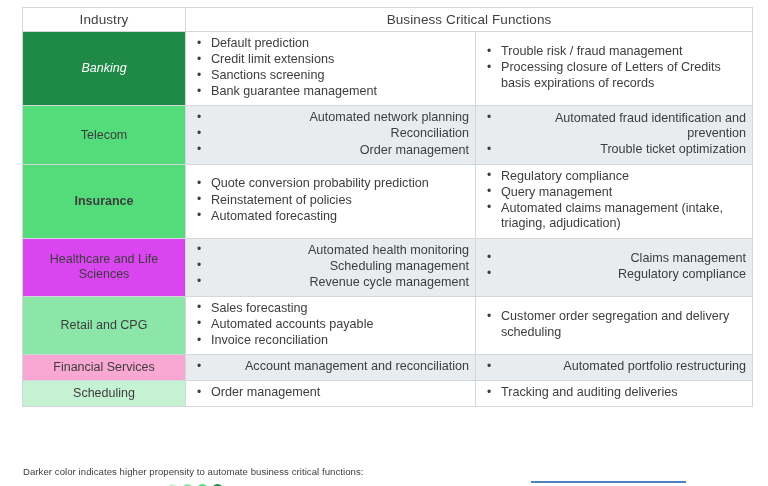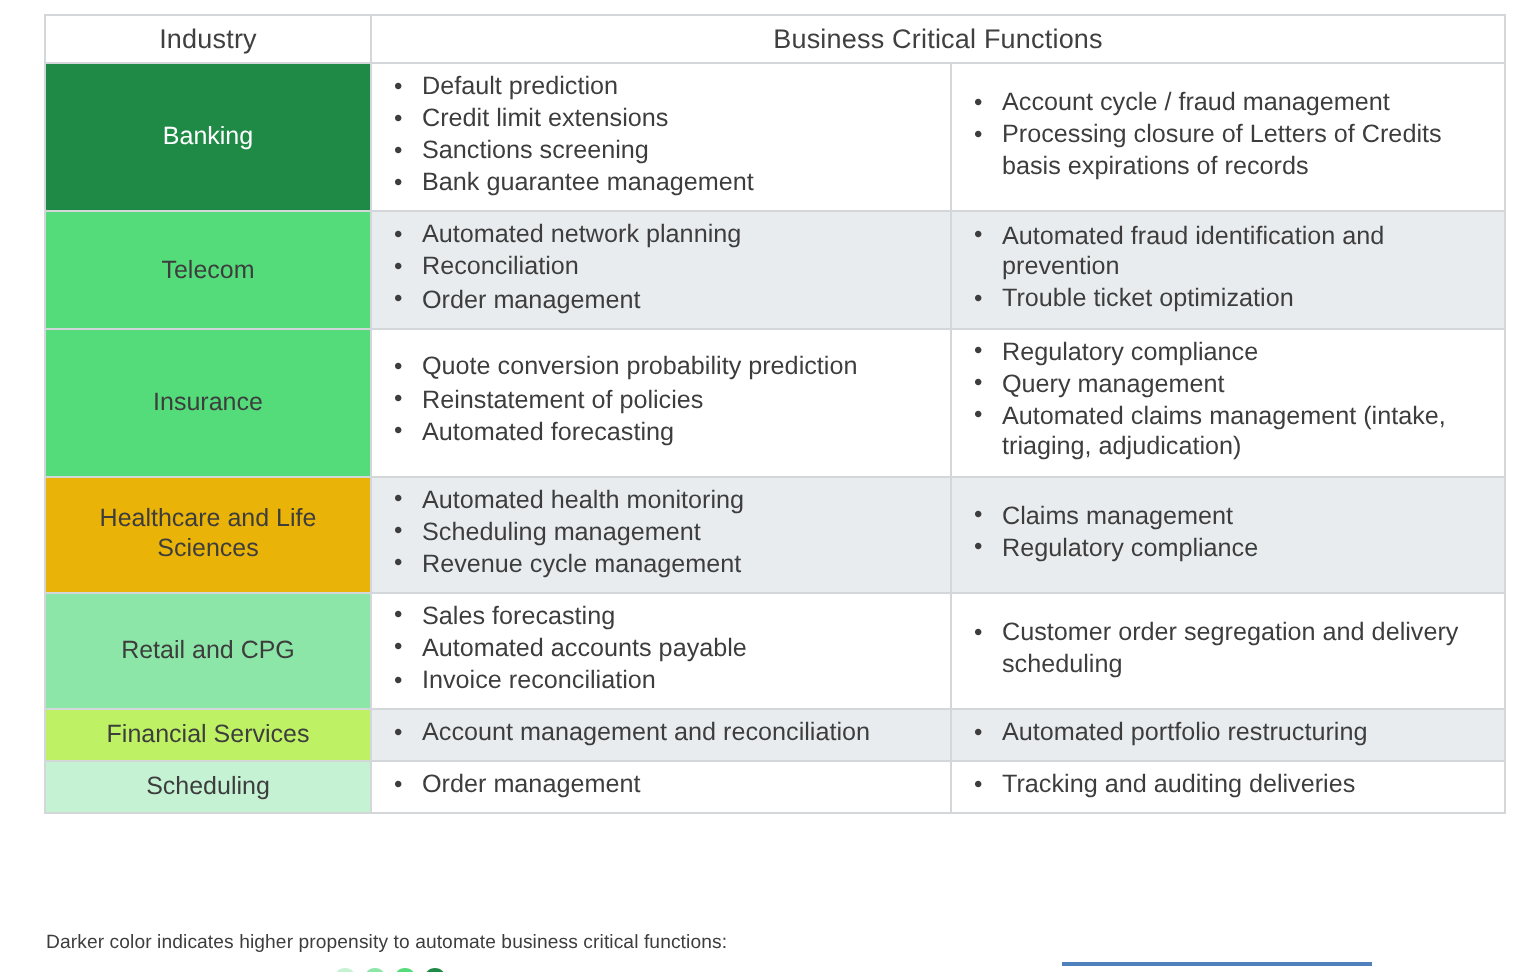--- a/index.html
+++ b/index.html
@@ -55,21 +55,21 @@
   }
 
   
   td.industry {
     text-align: center;
     font-size: 12.5px;
     line-height: 15px;
     color: #3d3d3d;
     padding: 3px 6px;
   }
-  td.industry.dark { color: #ffffff; }
+  td.industry.dark { color: #ffffff; font-style: italic; }
 
   
   td.funcs {
     padding: 4px 6px 5px 8px;
     font-size: 12.6px;
     line-height: 15.6px;
     color: #3d3d3d;
     vertical-align: middle;
   }
   td.funcs ul {
@@ -85,21 +85,21 @@
   td.funcs li::before {
     content: "\2022";
     position: absolute;
     left: 3px;
     top: -0.5px;
     font-size: 12px;
     color: #3d3d3d;
   }
 
   
-  tr.stripe td.funcs { background: #e9ecef; }
+  tr.stripe td.funcs { background: #e9ecef; text-align: right; }
   tr.plain  td.funcs { background: #ffffff; }
 
   
   .legend {
     position: absolute;
     left: 23px;
     top: 466px;
     display: flex;
     align-items: center;
     gap: 7px;
@@ -154,21 +154,21 @@
           <td class="funcs">
             <ul>
               <li>Default prediction</li>
               <li>Credit limit extensions</li>
               <li>Sanctions screening</li>
               <li>Bank guarantee management</li>
             </ul>
           </td>
           <td class="funcs">
             <ul>
-              <li>Account cycle / fraud management</li>
+              <li>Trouble risk / fraud management</li>
               <li>Processing closure of Letters of Credits basis expirations of records</li>
             </ul>
           </td>
         </tr>
         <tr class="stripe">
           <td class="industry" style="background: rgb(83, 220, 121);">Telecom</td>
           <td class="funcs">
             <ul>
               <li>Automated network planning</li>
               <li>Reconciliation</li>
@@ -176,38 +176,38 @@
             </ul>
           </td>
           <td class="funcs">
             <ul>
               <li>Automated fraud identification and prevention</li>
               <li>Trouble ticket optimization</li>
             </ul>
           </td>
         </tr>
         <tr class="plain">
-          <td class="industry" style="background: rgb(83, 220, 121);">Insurance</td>
+          <td class="industry" style="background: rgb(83, 220, 121); font-weight: bold;">Insurance</td>
           <td class="funcs">
             <ul>
               <li>Quote conversion probability prediction</li>
               <li>Reinstatement of policies</li>
               <li>Automated forecasting</li>
             </ul>
           </td>
           <td class="funcs">
             <ul>
               <li>Regulatory compliance</li>
               <li>Query management</li>
               <li>Automated claims management (intake, triaging, adjudication)</li>
             </ul>
           </td>
         </tr>
         <tr class="stripe">
-          <td class="industry" style="background: #eab308; margin-left: 28px;">Healthcare and Life Sciences</td>
+          <td class="industry" style="background: #d946ef; margin-left: 28px;">Healthcare and Life Sciences</td>
           <td class="funcs">
             <ul>
               <li>Automated health monitoring</li>
               <li>Scheduling management</li>
               <li>Revenue cycle management</li>
             </ul>
           </td>
           <td class="funcs">
             <ul>
               <li>Claims management</li>
@@ -224,21 +224,21 @@
               <li>Invoice reconciliation</li>
             </ul>
           </td>
           <td class="funcs">
             <ul>
               <li>Customer order segregation and delivery scheduling</li>
             </ul>
           </td>
         </tr>
         <tr class="stripe">
-          <td class="industry" style="background: #bef264;">Financial Services</td>
+          <td class="industry" style="background: #f9a8d4;">Financial Services</td>
           <td class="funcs">
             <ul>
               <li>Account management and reconciliation</li>
             </ul>
           </td>
           <td class="funcs">
             <ul>
               <li>Automated portfolio restructuring</li>
             </ul>
           </td>

